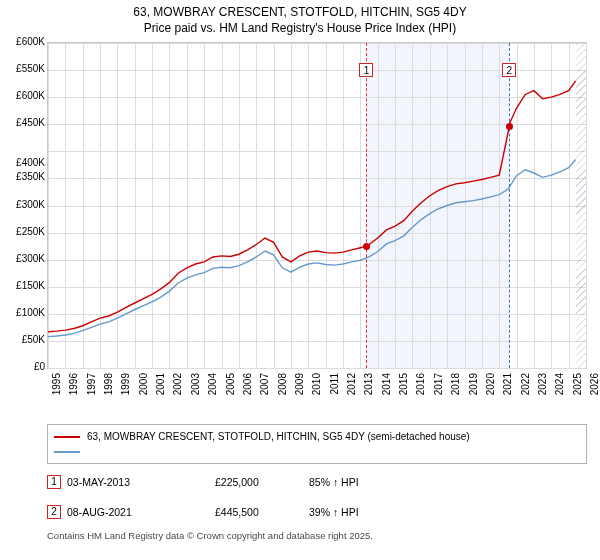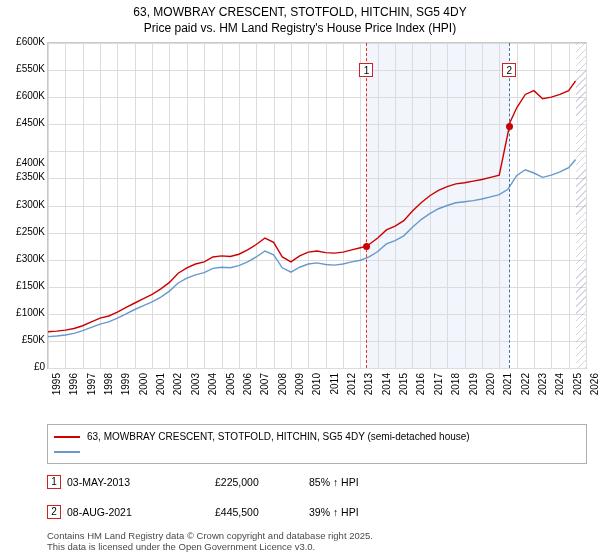--- a/index.html
+++ b/index.html
@@ -331,16 +331,15 @@
   </div>
   <div class="salerow" style="top:504px;">
     <span class="salebox">2</span>
     <span class="saledate">08-AUG-2021</span>
     <span class="saleprice">£445,500</span>
     <span class="salehpi">39% ↑ HPI</span>
   </div>
 
   <div id="footer">
     <div>Contains HM Land Registry data © Crown copyright and database right 2025.</div>
-    <div>This data is licensed under the Open Government Licence v3.0.</div>
   </div>
 
 </div>
 
 </body></html>

